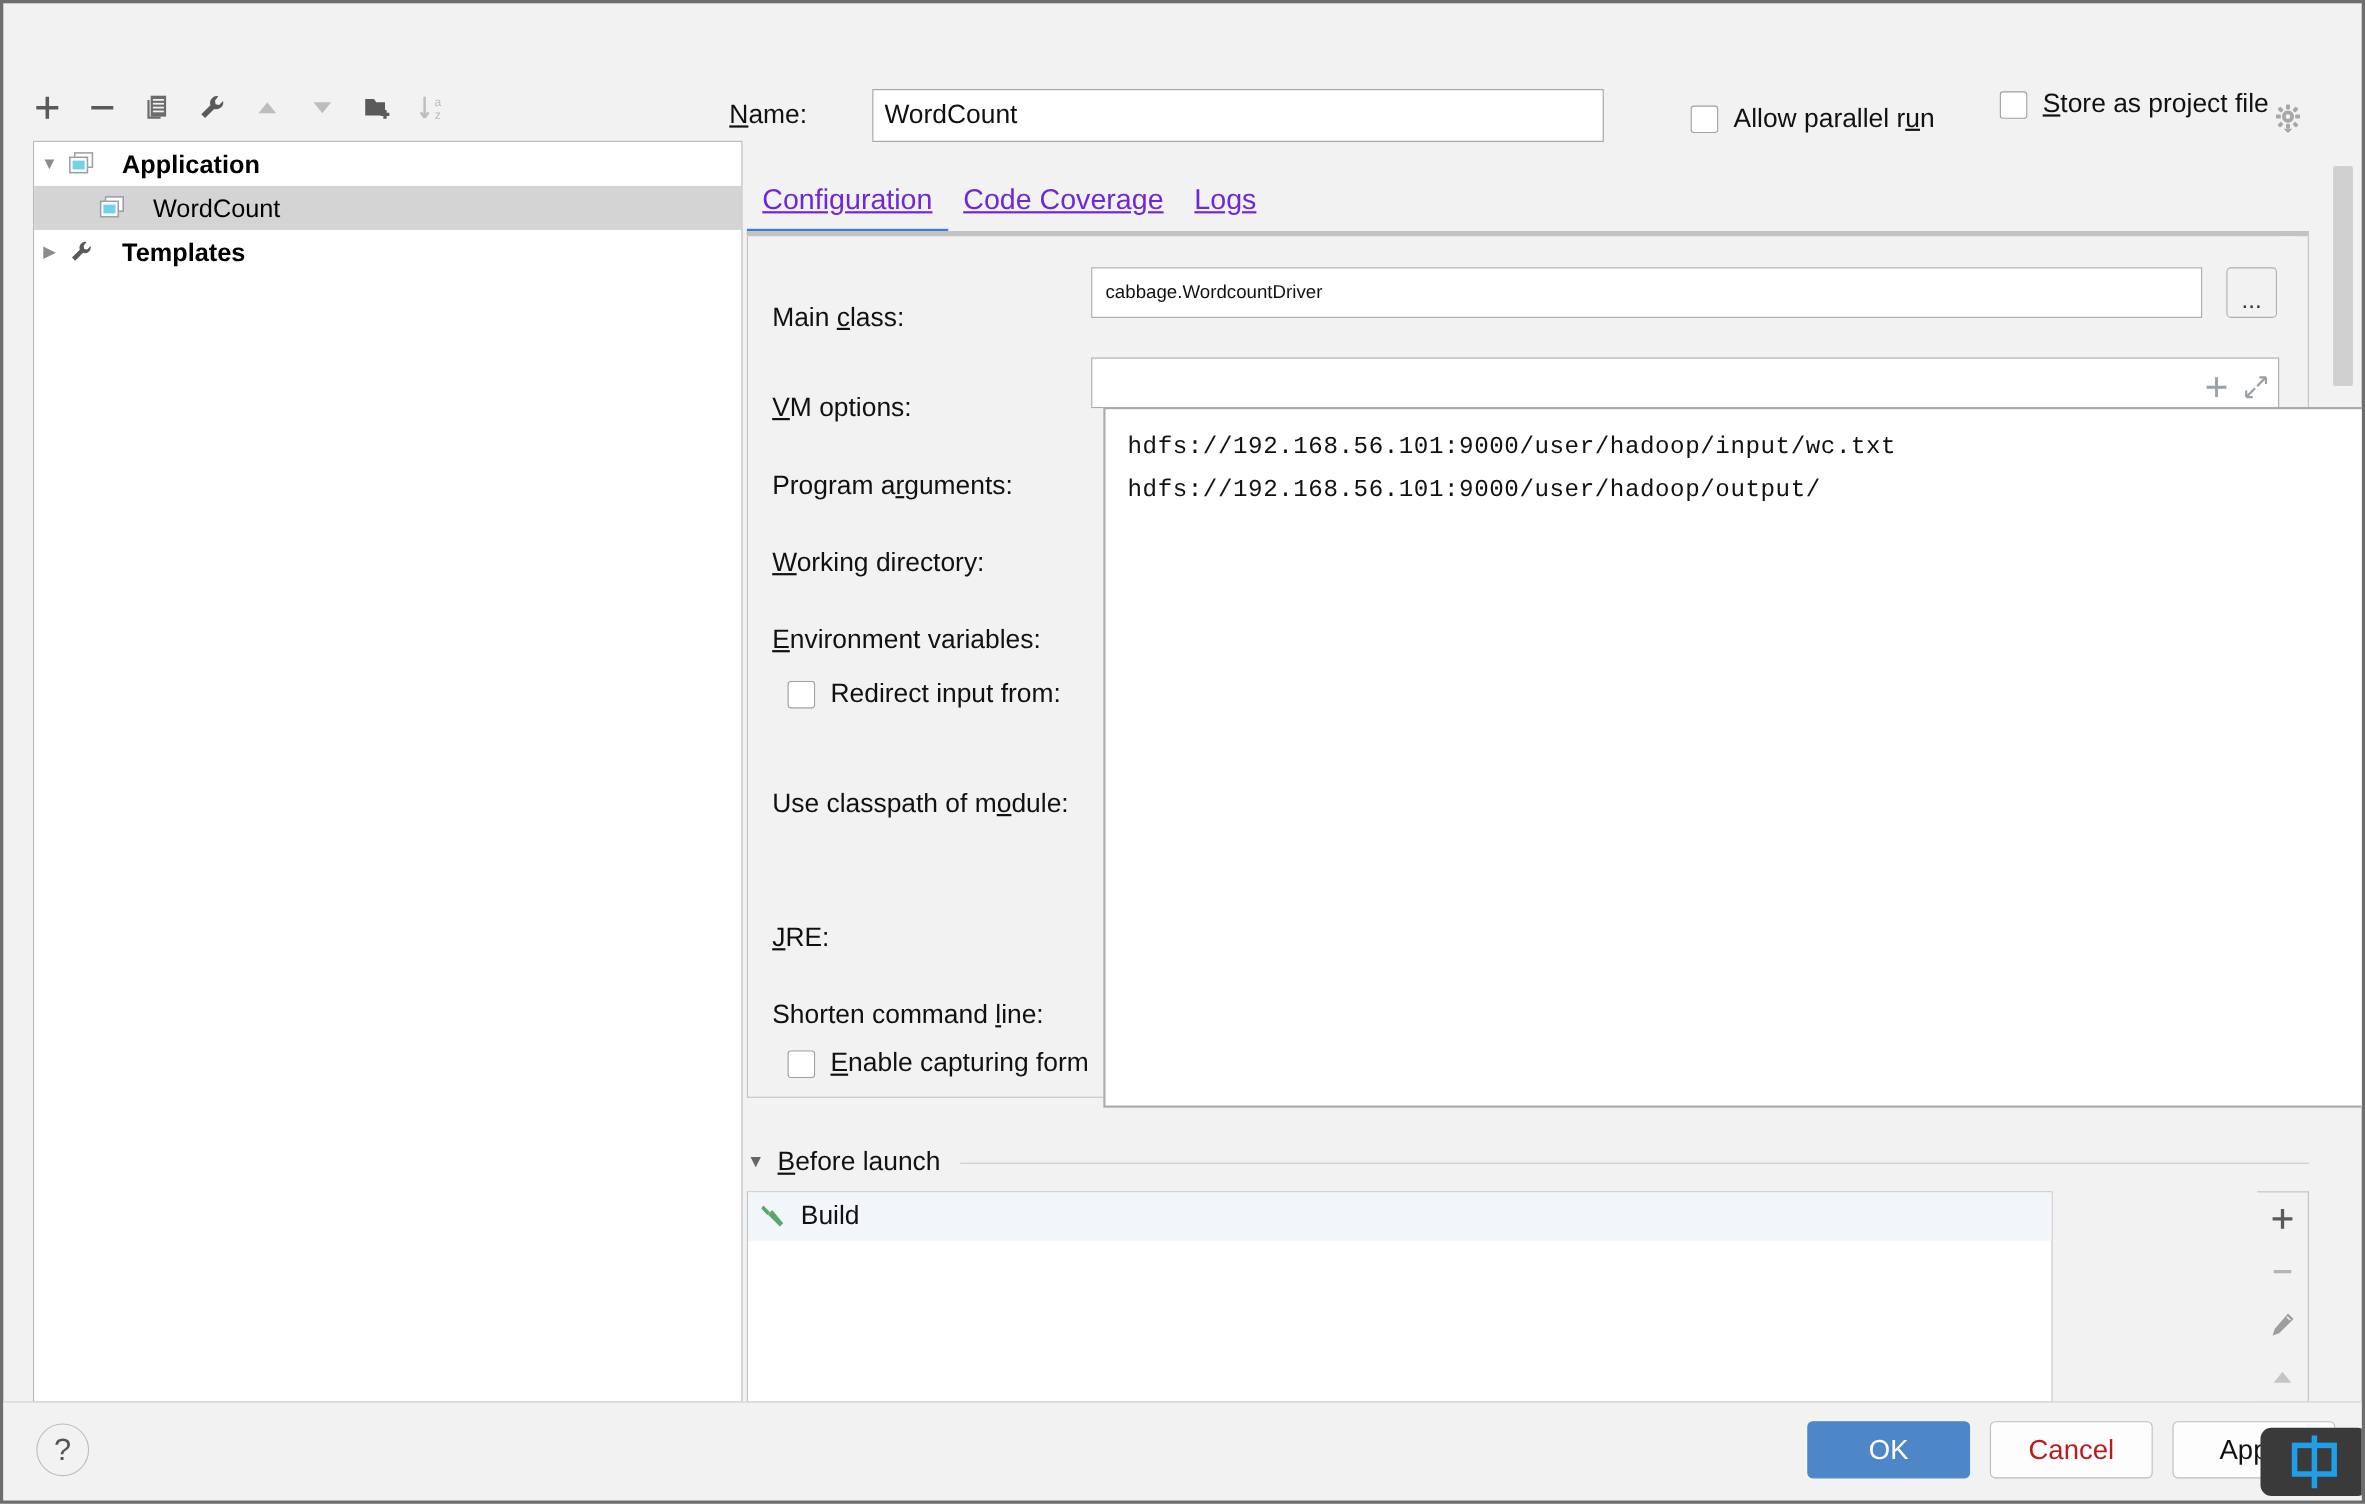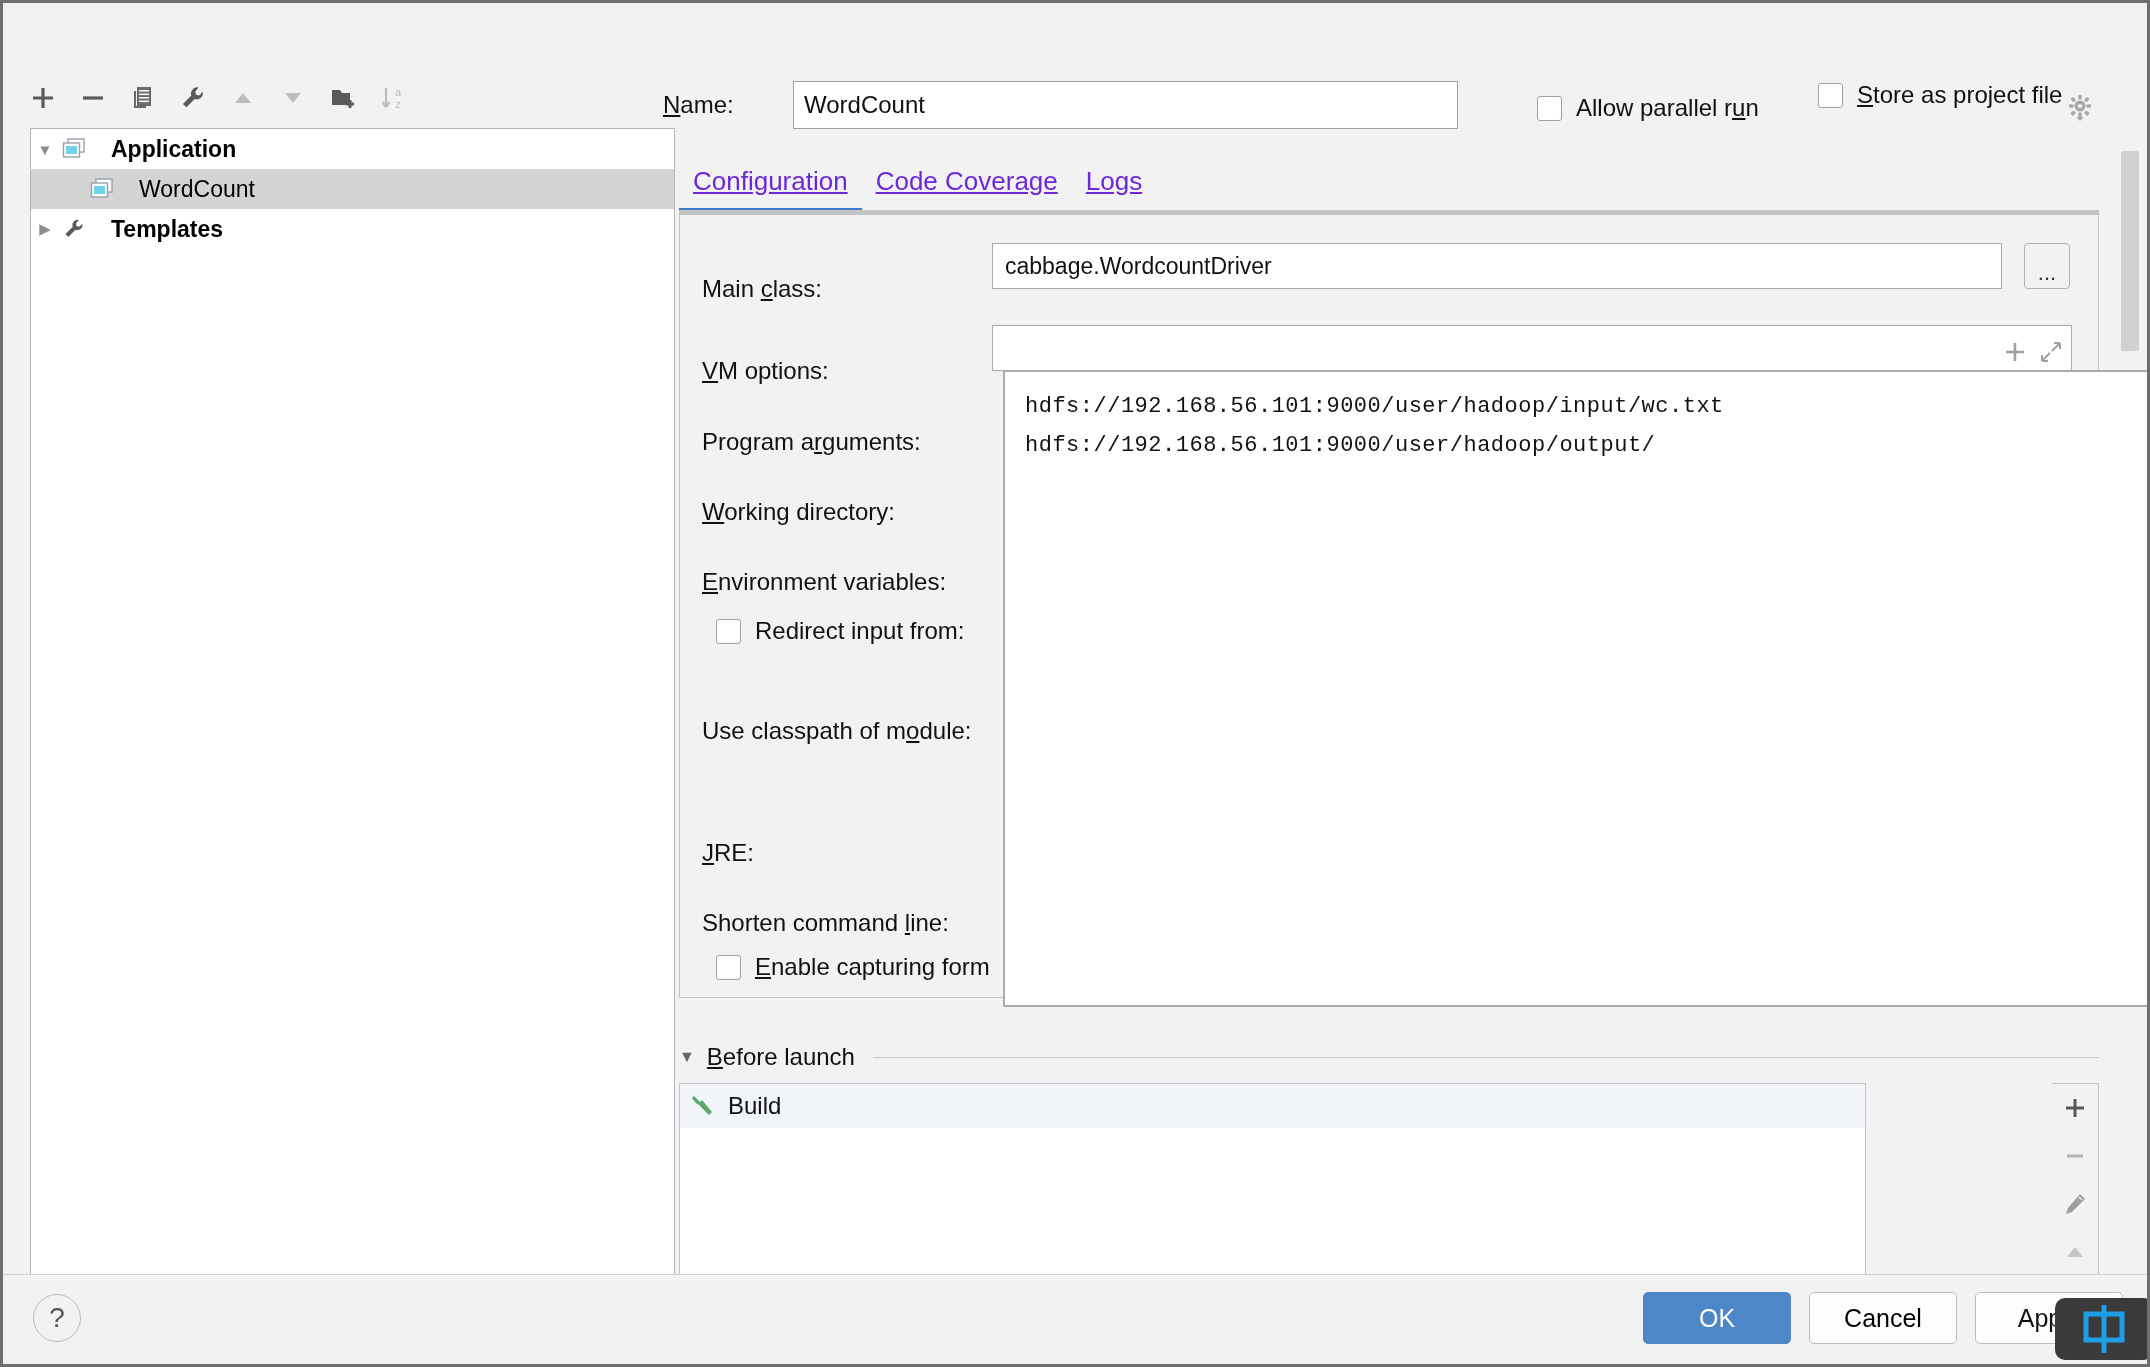--- a/index.html
+++ b/index.html
@@ -109,21 +109,21 @@
     background: #f2f2f2; border: 1px solid #c3c3c3; border-top: none;
   }
   #tab-underline {
     position: absolute; left: 676px; top: 207px; width: 1420px; height: 5px;
     background: #c3c3c3;
   }
   .frow { position: absolute; }
   .frow .lbl { position: absolute; left: 0; top: 0; margin-top: 20px; }
   .finput {
     position: absolute; height: 46px; border: 1px solid #a9a9a9;
-    background: #fff; font-size: 23px; padding: 12px 12px; color: #111;
+    background: #fff; font-size: 17px; padding: 12px 12px; color: #111;
     font-family: "Liberation Sans", sans-serif;
   }
   .browse-btn {
     position: absolute; width: 46px; height: 46px;
     background: #f2f2f2; border: 1px solid #b0b0b0; border-radius: 4px;
     font-size: 22px; color: #333; display: flex;
     align-items: flex-end; justify-content: center; padding-bottom: 4px;
     cursor: pointer; line-height: 1;
   }
 
@@ -180,21 +180,21 @@
     display: flex; align-items: center; justify-content: center;
     font-size: 28px; color: #555; cursor: pointer;
   }
   .dlg-btn {
     position: absolute; top: 18px; height: 52px; width: 148px;
     border-radius: 5px; font-size: 25px; cursor: pointer;
     display: flex; align-items: center; justify-content: center;
     font-family: "Liberation Sans", sans-serif;
   }
   #ok-btn { left: 1640px; background: #4d87c7; color: #fff; border: 1px solid #4d87c7; }
-  #cancel-btn { left: 1806px; background: #fdfdfd; color: #000000; border: 1px solid #bdbdbd; }
+  #cancel-btn { left: 1806px; background: #fdfdfd; color: #b91c1c; border: 1px solid #bdbdbd; }
   #apply-btn { left: 1972px; background: #fdfdfd; color: #111; border: 1px solid #bdbdbd; }
 
   
   #ime-overlay {
     position: absolute; left: 2052px; top: 1295px;
     width: 98px; height: 62px; background: #3a3a3a;
     border-radius: 10px; z-index: 90;
     display: flex; align-items: center; justify-content: center;
   }
 </style>

